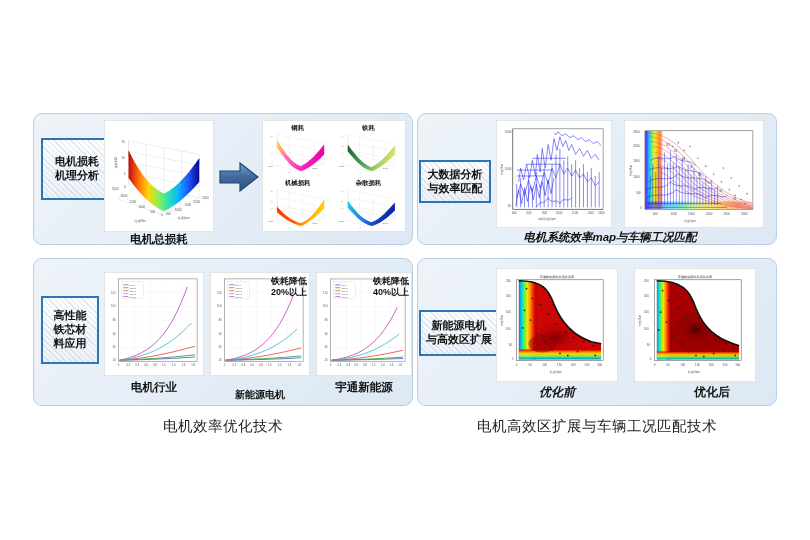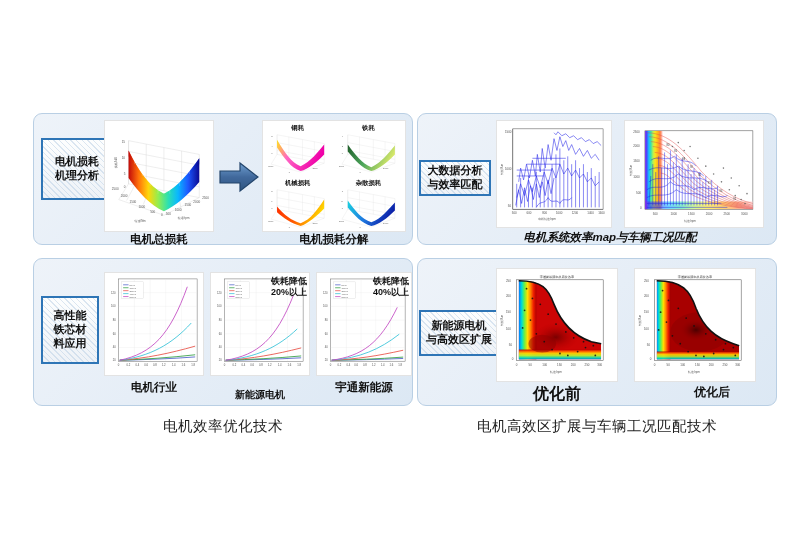--- a/index.html
+++ b/index.html
@@ -47,21 +47,21 @@
       linear-gradient(180deg,#fdfefe 0%,#eef2f7 100%);
     display:flex;flex-direction:column;align-items:center;justify-content:center;
     box-sizing:border-box;
     font-weight:bold;
     color:#111111;
     line-height:1.25;
   }
   .chip span{display:block;white-space:nowrap;}
   #chip-tl{left:41px; top:138px; width:72px; height:62px; font-size:11px;}
   #chip-bl{left:41px; top:296px; width:58px; height:68px; font-size:11px;}
-  #chip-tr{left:419px;top:160px; width:72px; height:36px; font-size:11px;}
+  #chip-tr{left:419px;top:160px; width:72px; height:43px; font-size:11px;}
   #chip-br{left:419px;top:310px; width:80px; height:46px; font-size:11px;}
 
   
   .fig{
     position:absolute;background:#ffffff;box-sizing:border-box;
     border:1px solid #e3e3e3;overflow:hidden;
   }
   .fig-label{
     position:absolute;text-align:center;font-weight:bold;
     color:#111;white-space:nowrap;
@@ -92,21 +92,21 @@
 
   .curve-note{
     position:absolute;right:2px;top:3px;
     font-size:9px;font-weight:bold;color:#111;line-height:1.2;
     text-align:left;white-space:nowrap;
   }
 
   
   #fig-before{left:496px;top:268px;width:122px;height:114px;}
   #fig-after {left:634px;top:268px;width:122px;height:114px;}
-  #lbl-before{left:496px;top:384px;width:122px;font-size:16px;}
+  #lbl-before{left:496px;top:384px;width:122px;font-size:12px;font-style:italic;}
   #lbl-after {left:651px;top:384px;width:122px;font-size:12px;}
 
   .plot-svg{display:block;width:100%;height:100%;}
 </style>
 </head>
 <body>
 
 <div class="slide">
 
   <div class="panel" id="panel-tl"></div>
@@ -328,21 +328,20 @@
           <text x="8" y="16">1</text>
             <text x="7" y="26">.5</text>
             <text x="8" y="34">0</text>
           <text x="5" y="47">2000</text>
             <text x="26" y="53">0</text>
             <text x="50" y="49">2000</text>
         </g>
       </g>
     </svg>
   </div>
-  <div class="fig-label" id="lbl-decomp">电机损耗分解</div>
 
   <div class="panel" id="panel-tr"></div>
 
   <div class="chip" id="chip-tr">
     <span>大数据分析</span>
     <span>与效率匹配</span>
   </div>
 
   <div class="fig" id="fig-bigdata">
     <svg class="plot-svg" viewBox="0 0 116 108">

